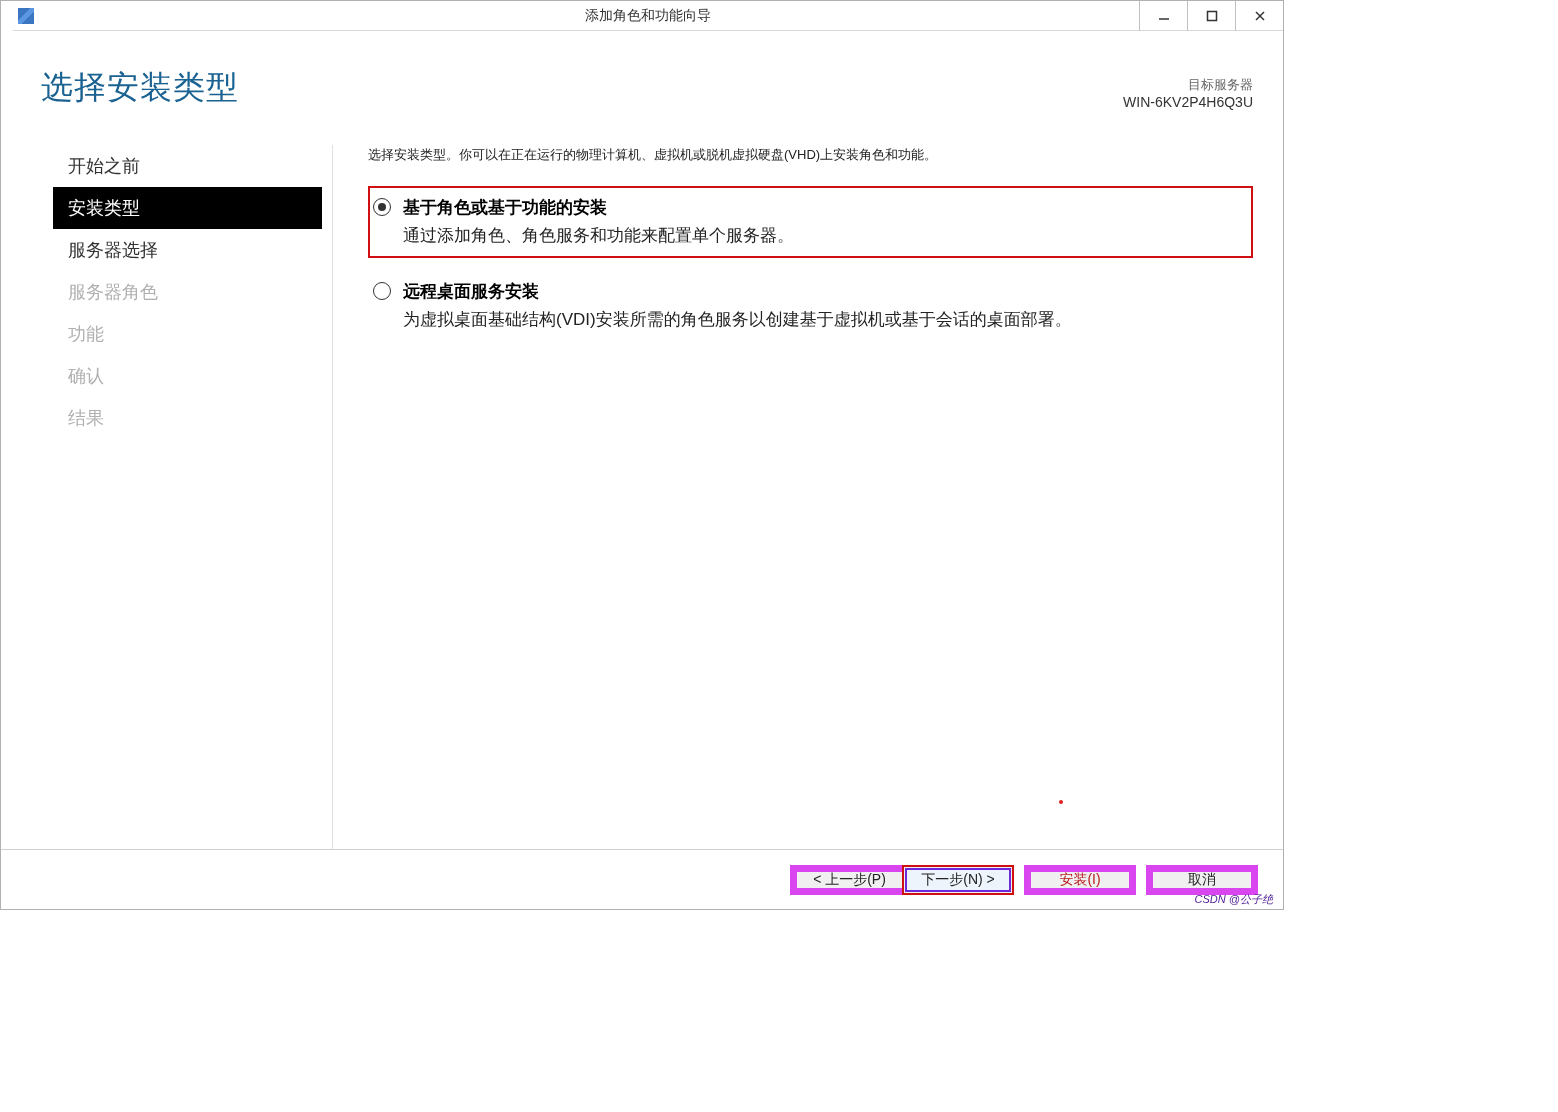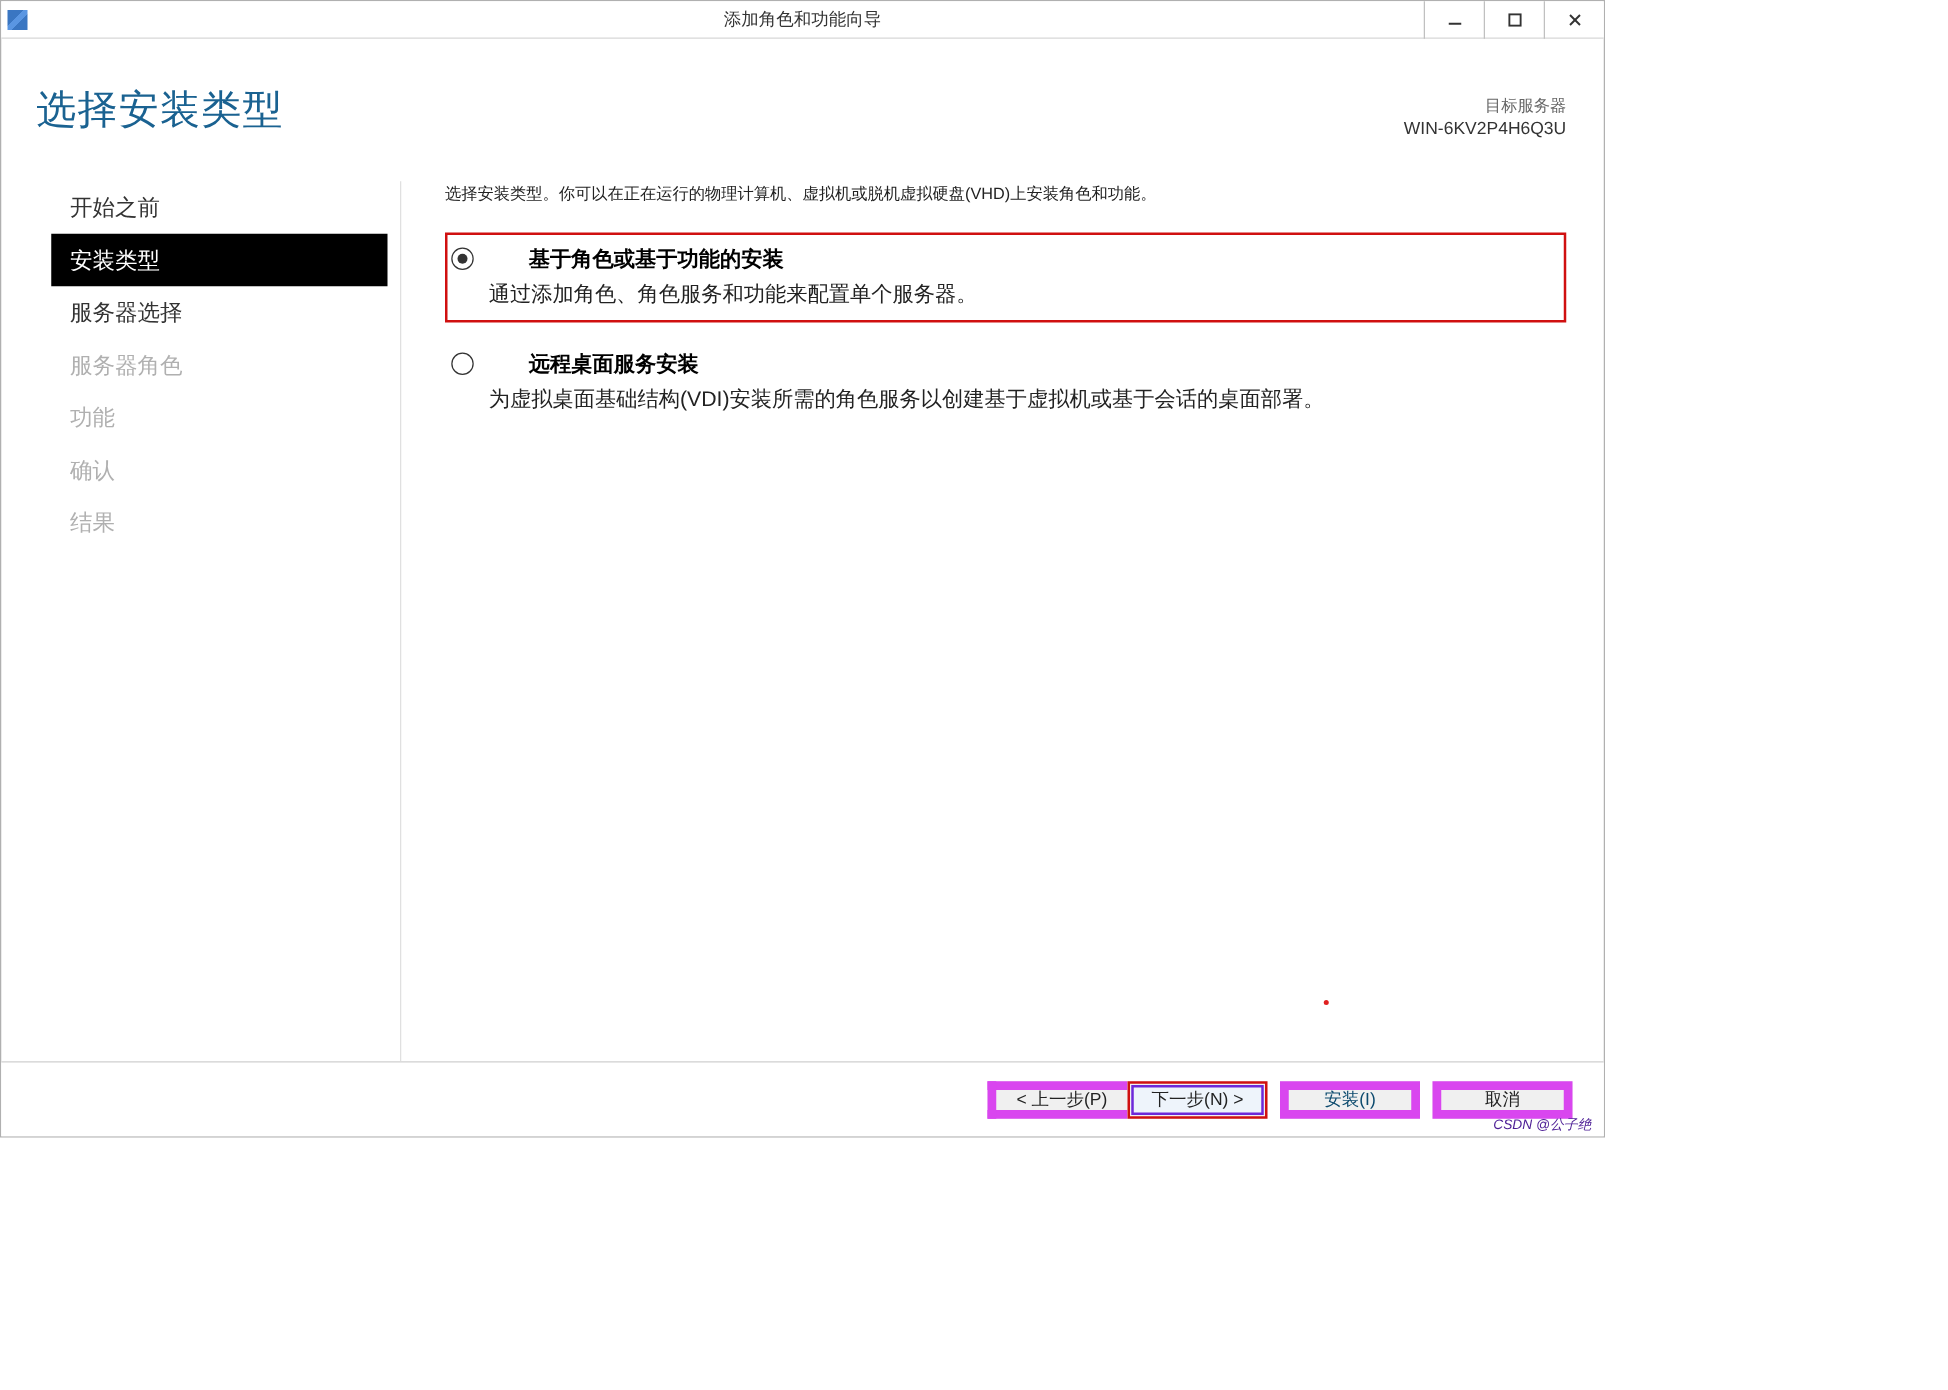--- a/index.html
+++ b/index.html
@@ -11,20 +11,21 @@
       font-family: "Microsoft YaHei", "Segoe UI", sans-serif;
       background: #ffffff;
       overflow: hidden;
     }
     .window {
       width: 1284px;
       height: 910px;
       background: #ffffff;
       border: 1px solid #b0b0b0;
       position: relative;
+      padding-left: 12px;
     }
     .titlebar {
       height: 30px;
       background: #ffffff;
       border-bottom: 1px solid #d8d8d8;
       display: flex;
       align-items: center;
       position: relative;
     }
     .titlebar-icon {
@@ -164,21 +165,20 @@
       border-radius: 50%;
     }
     .option-text {
       flex: 1;
     }
     .option-title {
       font-size: 17px;
       font-weight: bold;
       color: #000;
       margin-bottom: 4px;
-      margin-left: 32px;
     }
     .option-desc {
       font-size: 17px;
       color: #222;
       line-height: 1.5;
     }
     .footer-bar {
       height: 60px;
       border-top: 1px solid #d0d0d0;
       display: flex;
@@ -199,21 +199,21 @@
       background: #f0f0f0;
       font-size: 14px;
       color: #222;
       cursor: pointer;
       display: flex;
       align-items: center;
       justify-content: center;
       font-family: inherit;
     }
     .footer-btn.disabled {
-      color: #0c4a6e;
+      color: #b91c1c;
       cursor: default;
     }
     .footer-btn.default-highlight {
       border: 2px solid #d01010;
       padding: 1px;
     }
     .footer-btn.default-highlight .inner {
       border: 2px solid #6d28d9;
       width: 100%;
       height: 100%;

